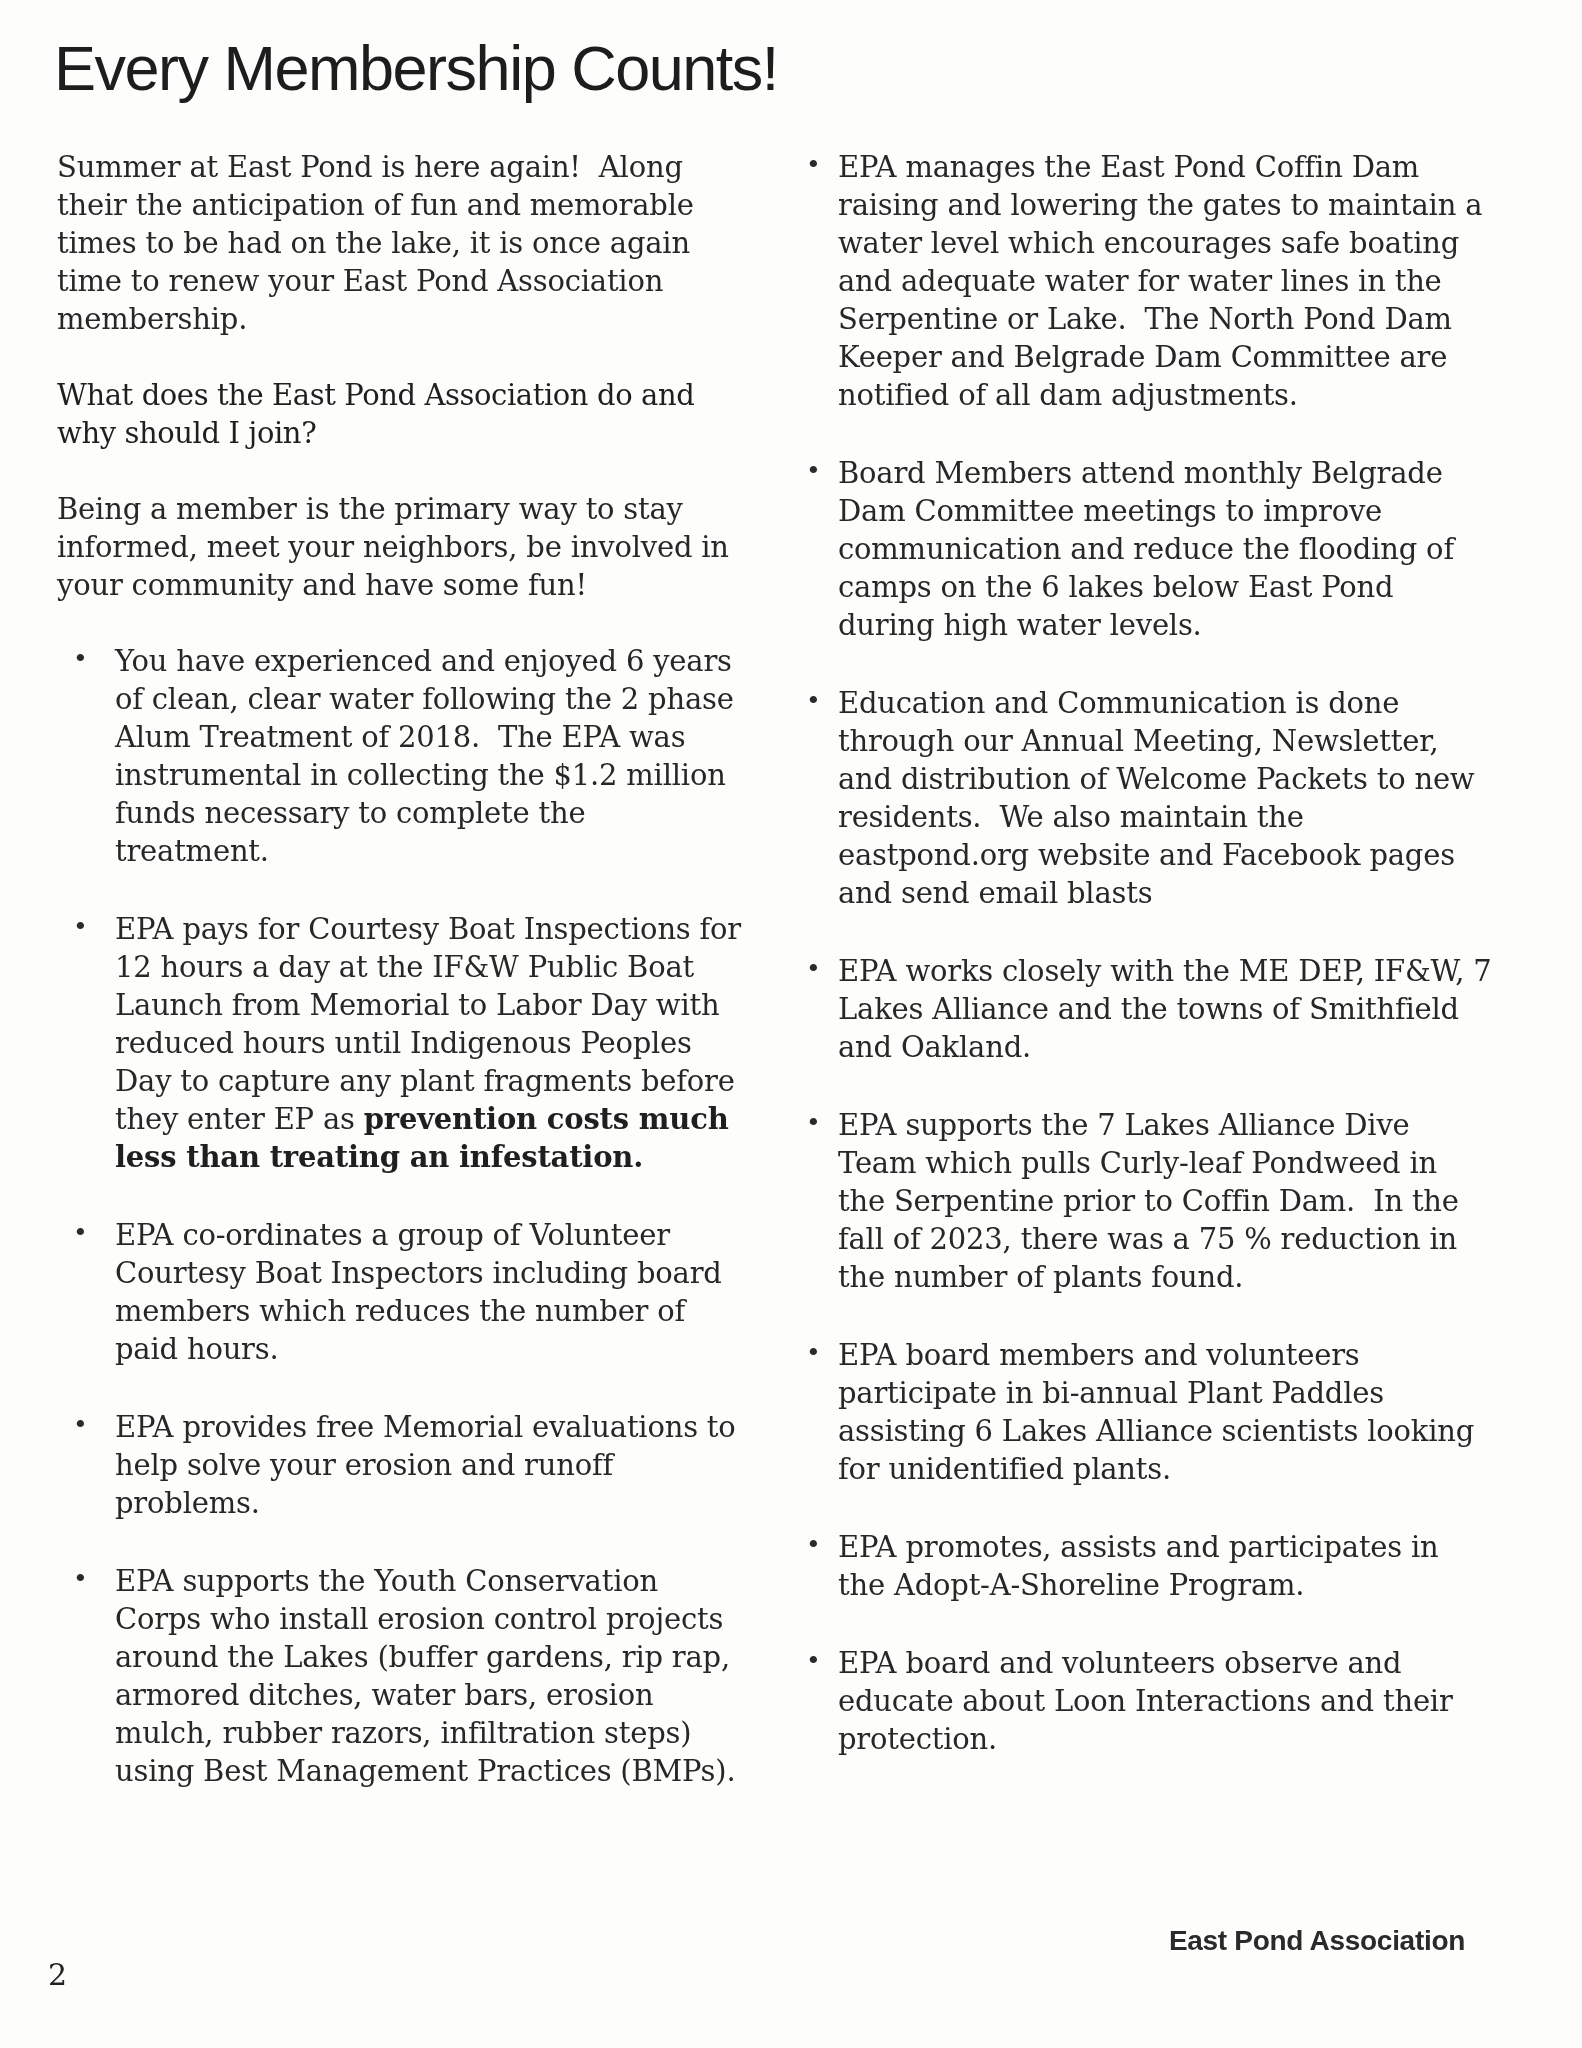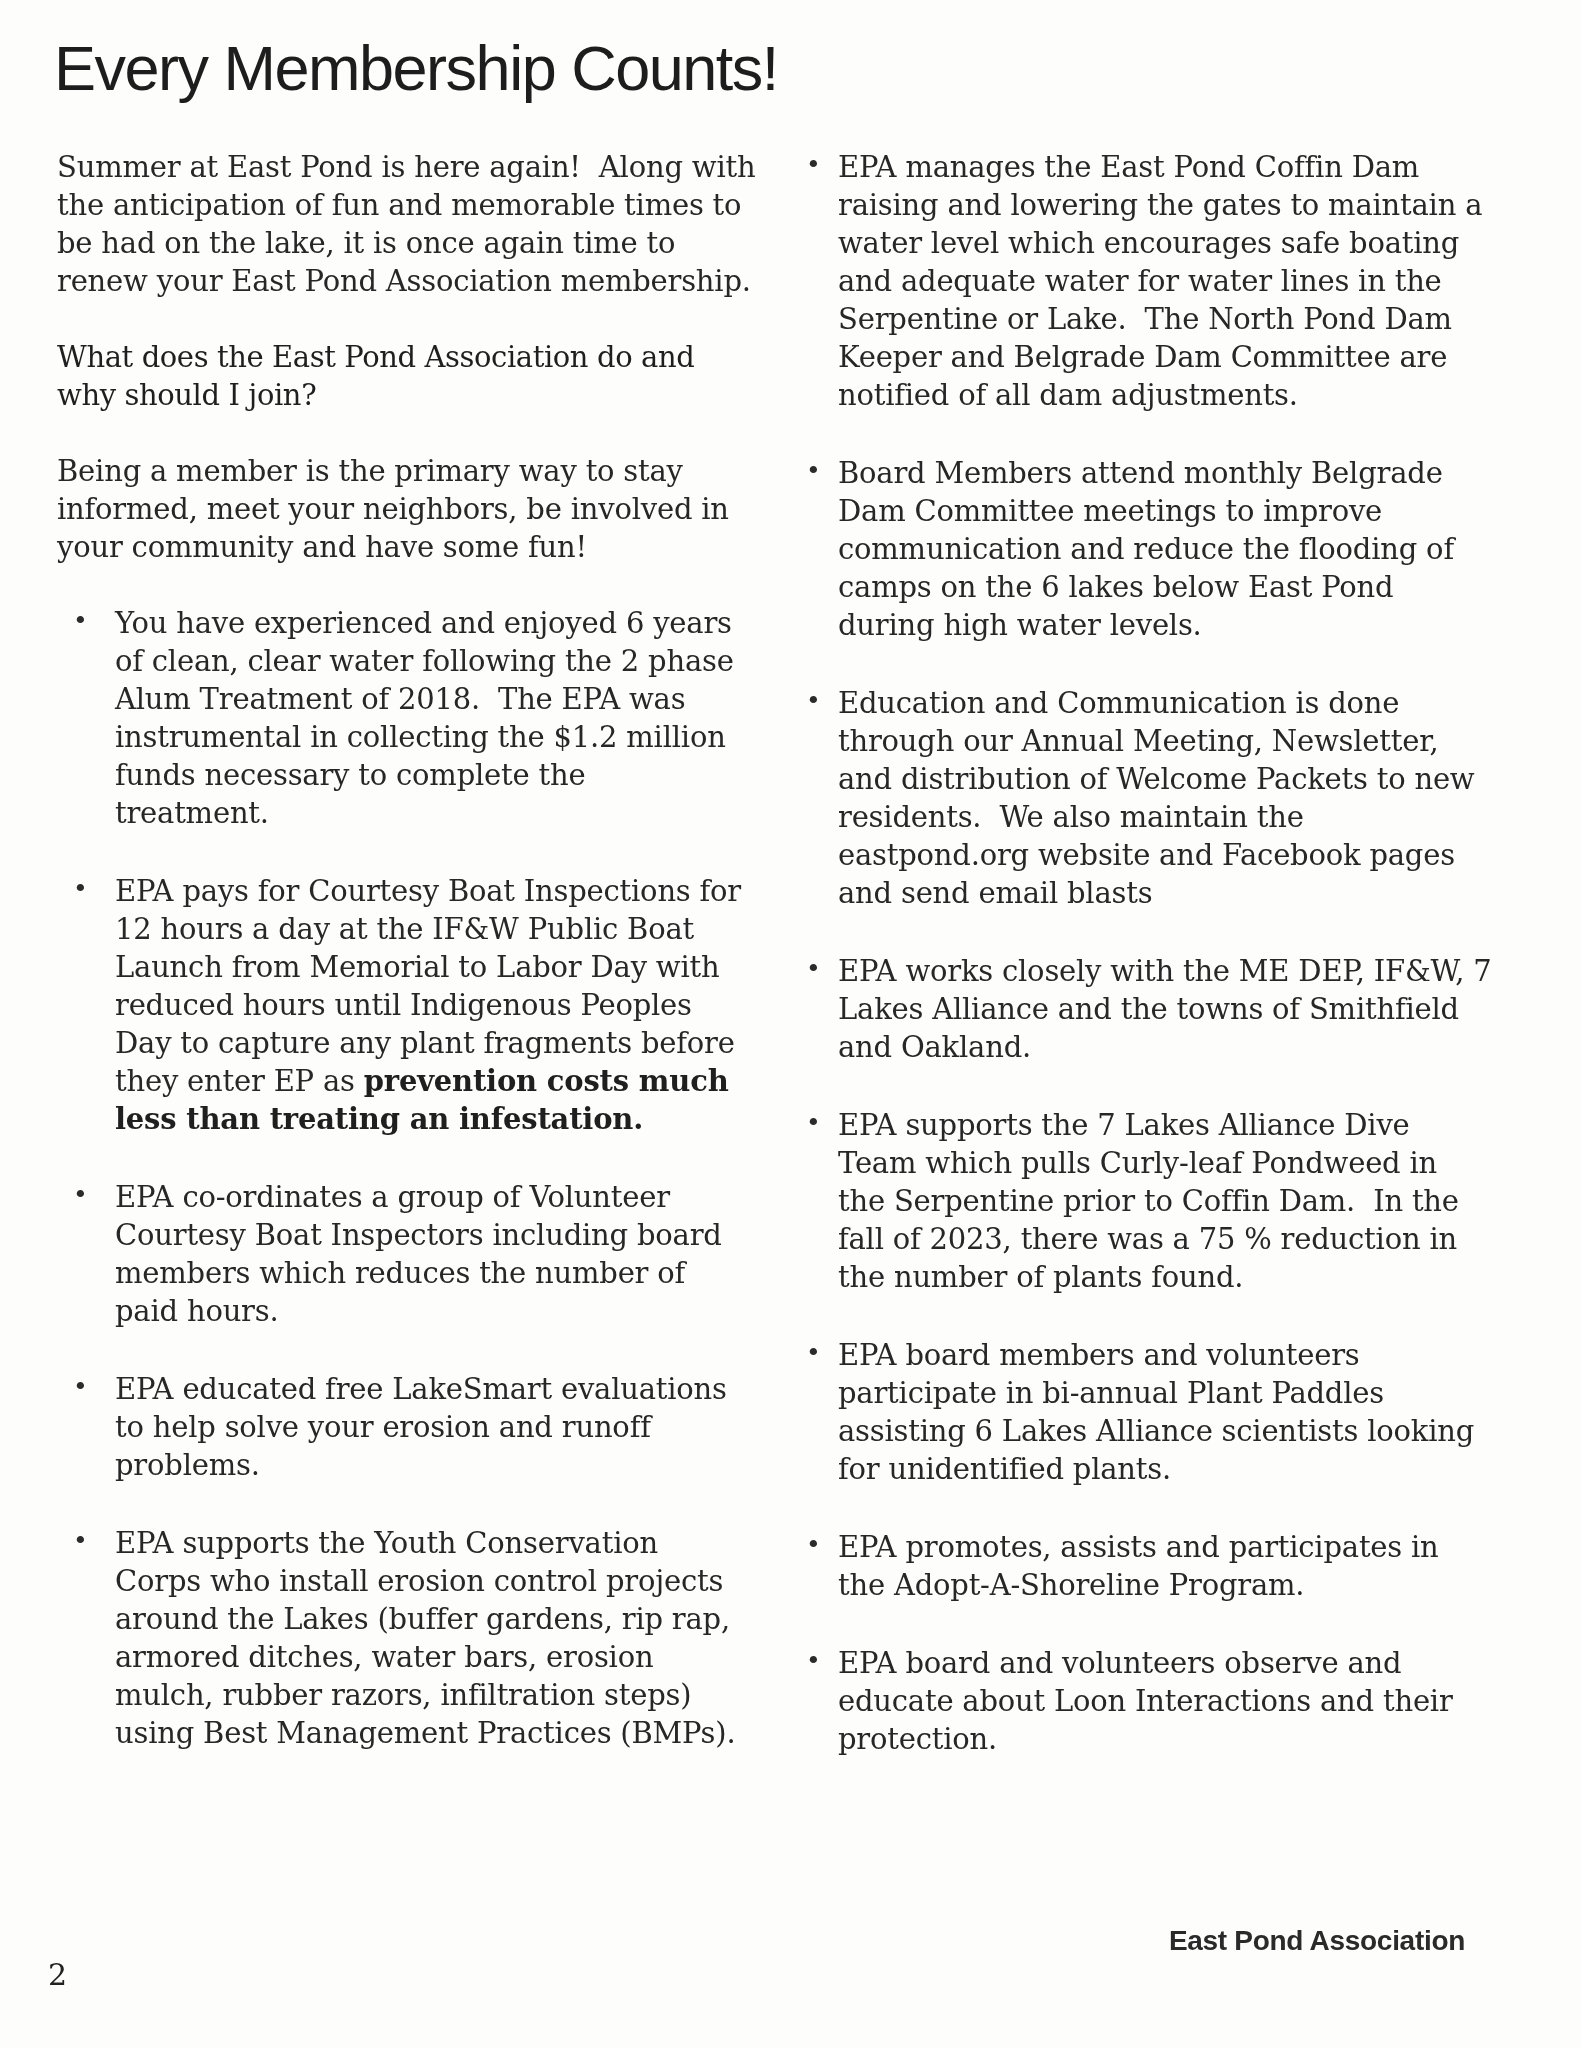--- a/index.html
+++ b/index.html
@@ -60,32 +60,32 @@
   }
 </style>
 </head>
 <body>
 
 <div class="page">
 
   <h1 class="title">Every Membership Counts!</h1>
 
   <div class="col col-left">
-    <p class="para">Summer at East Pond is here again!  Along with the anticipation of fun and memorable times to be had on the lake, it is once again time to renew your East Pond Association membership.</p>
+    <p class="para">Summer at East Pond is here again!  Along their the anticipation of fun and memorable times to be had on the lake, it is once again time to renew your East Pond Association membership.</p>
 
     <h2 class="subhead">What does the East Pond Association do and why should I join?</h2>
 
     <p class="para">Being a member is the primary way to stay informed, meet your neighbors, be involved in your community and have some fun!</p>
 
 
     <ul class="bullets">
       <li><span>You have experienced and enjoyed 6 years of clean, clear water following the 2 phase Alum Treatment of 2018.  The EPA was instrumental in collecting the $1.2 million funds necessary to complete the treatment.</span></li>
       <li><span>EPA pays for Courtesy Boat Inspections for 12 hours a day at the IF&amp;W Public Boat Launch from Memorial to Labor Day with reduced hours until Indigenous Peoples Day to capture any plant fragments before they enter EP as </span><strong>prevention costs much less than treating an infestation.</strong></li>
       <li><span>EPA co-ordinates a group of Volunteer Courtesy Boat Inspectors including board members which reduces the number of paid hours.</span></li>
-      <li><span>EPA educated free LakeSmart evaluations to help solve your erosion and runoff problems.</span></li>
+      <li><span>EPA provides free Memorial evaluations to help solve your erosion and runoff problems.</span></li>
       <li><span>EPA supports the Youth Conservation Corps who install erosion control projects around the Lakes (buffer gardens, rip rap, armored ditches, water bars, erosion mulch, rubber razors, infiltration steps) using Best Management Practices (BMPs).</span></li>
     </ul>
   </div>
 
   <div class="col col-right">
     <ul class="bullets">
       <li><span>EPA manages the East Pond Coffin Dam raising and lowering the gates to maintain a water level which encourages safe boating and adequate water for water lines in the Serpentine or Lake.  The North Pond Dam Keeper and Belgrade Dam Committee are notified of all dam adjustments.</span></li>
       <li><span>Board Members attend monthly Belgrade Dam Committee meetings to improve communication and reduce the flooding of camps on the 6 lakes below East Pond during high water levels.</span></li>
       <li><span>Education and Communication is done through our Annual Meeting, Newsletter, and distribution of Welcome Packets to new residents.  We also maintain the eastpond.org website and Facebook pages and send email blasts</span></li>
       <li><span>EPA works closely with the ME DEP, IF&amp;W, 7 Lakes Alliance and the towns of Smithfield and Oakland.</span></li>

